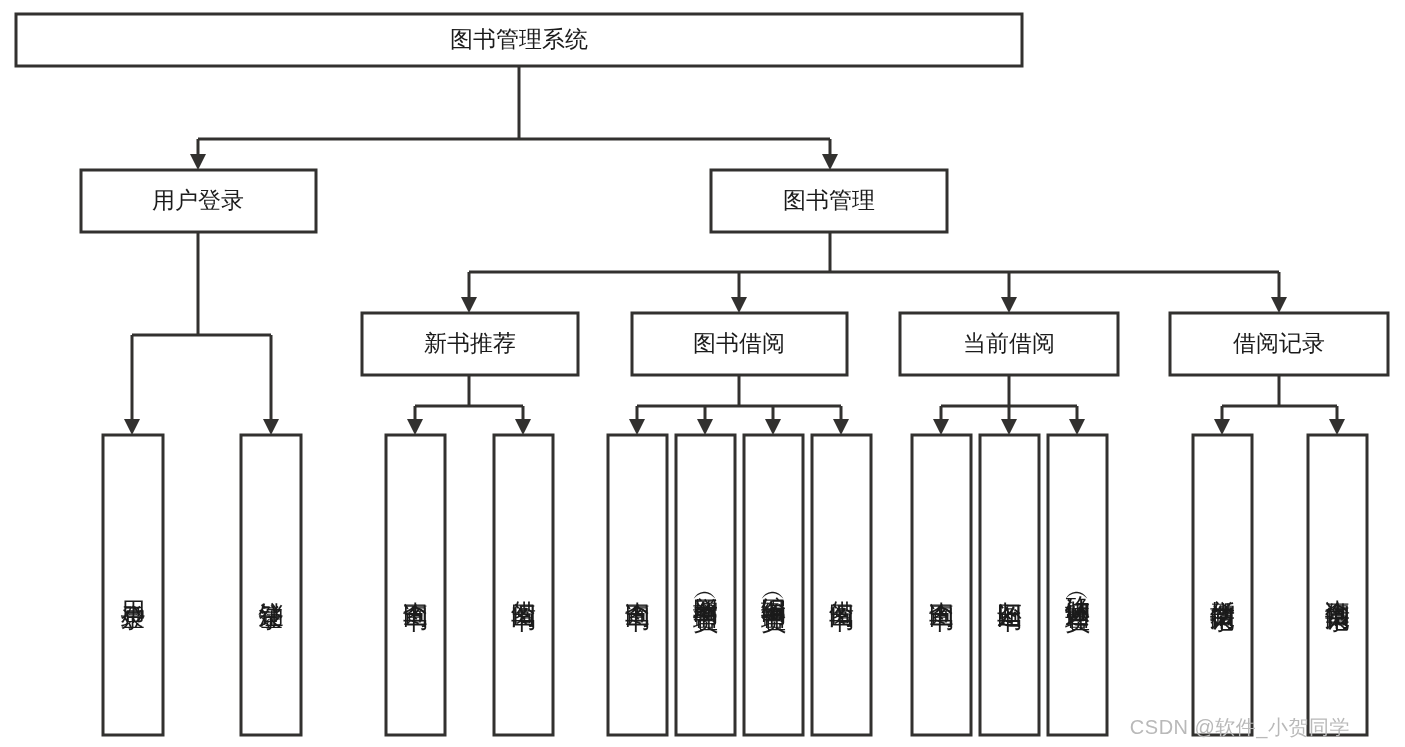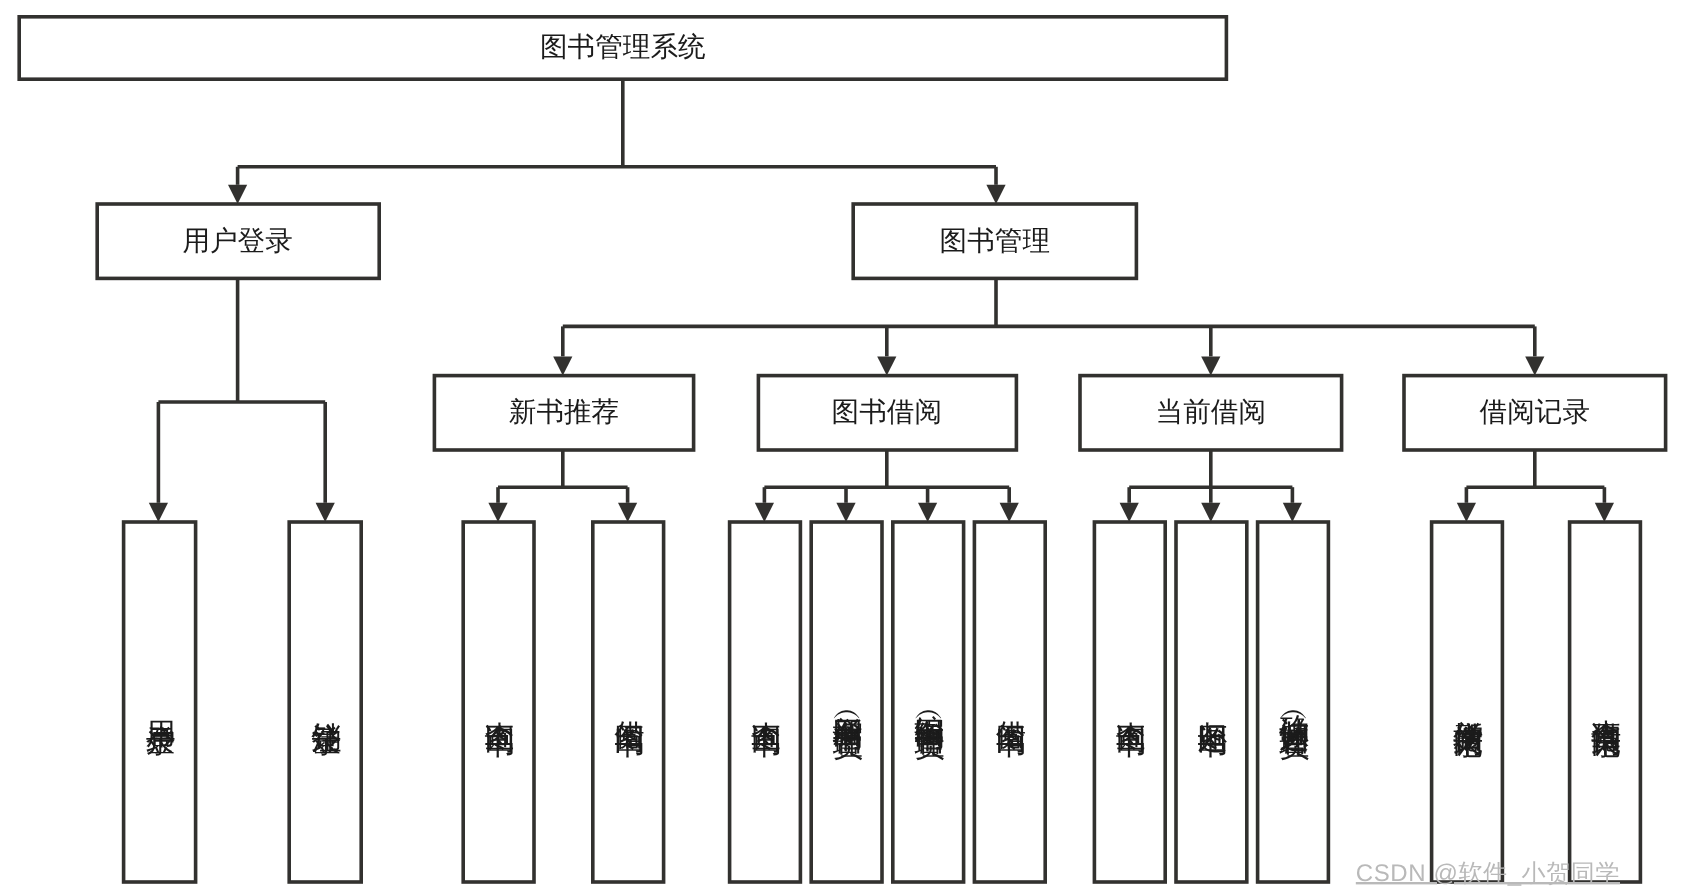--- a/index.html
+++ b/index.html
@@ -68,21 +68,20 @@
   }
   .watermark {
     position: absolute;
     right: 14px;
     bottom: 6px;
     font-family: "Liberation Sans", "DejaVu Sans", sans-serif;
     font-size: 20px;
     color: #b9b9b9;
     letter-spacing: 0.5px;
     user-select: none;
-    text-decoration: underline;
   }
 </style>
 </head>
 <body>
 
 <div id="diagram-root">
 
   <svg id="tree-svg" viewBox="0 0 1405 747">
     <defs>
       <g id="arrowdown">

